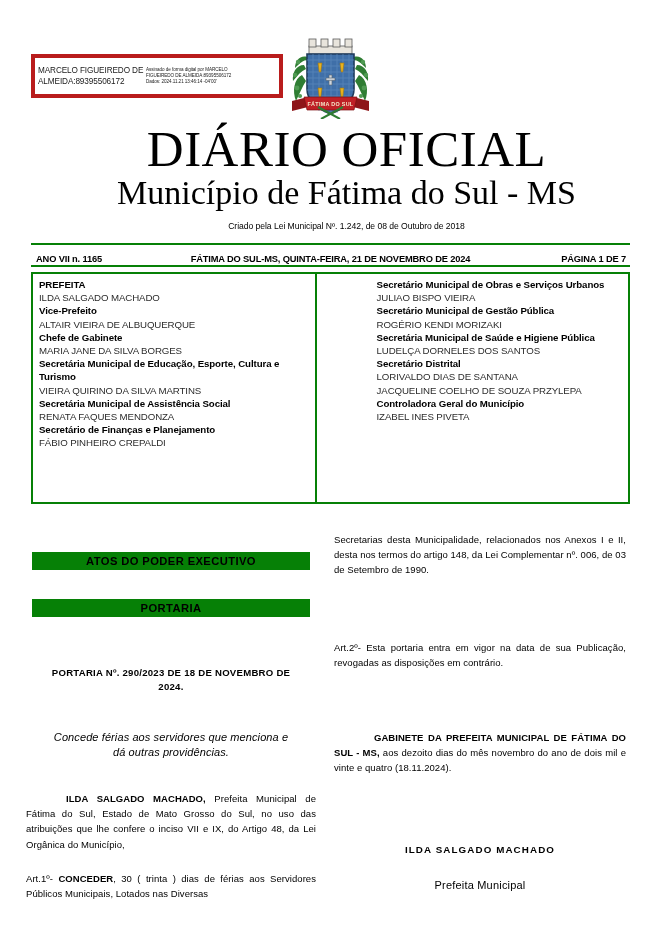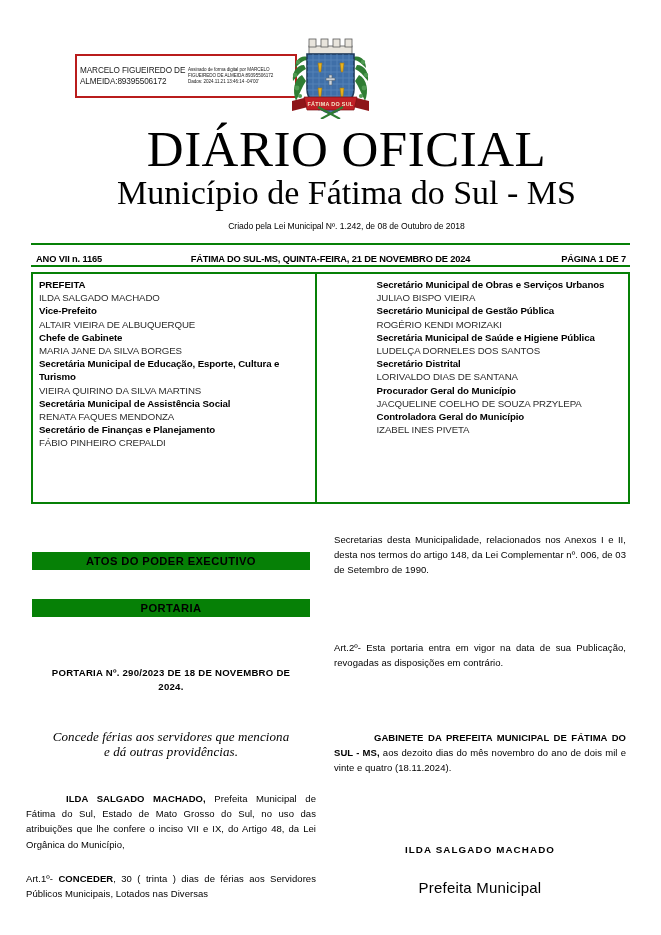--- a/index.html
+++ b/index.html
@@ -20,30 +20,29 @@
     left: 0; top: 0;
     width: 661px;
     height: 935px;
   }
 
   
   .sig-box {
     position: absolute;
     left: 31px;
     top: 54px;
-    width: 222px;
+    width: 252px;
     height: 44px;
-    border: 2px solid #b91c1c;
+    border: 4px solid #b91c1c;
     box-sizing: border-box;
     display: flex;
     align-items: center;
     padding: 2px 3px;
     background: #fff;
     overflow: hidden;
-    margin-left: 44px;
   }
   .sig-name {
     font-size: 8.2px;
     line-height: 11px;
     letter-spacing: -0.1px;
     width: 108px;
     color: #1a1a1a;
   }
   .sig-meta {
     font-size: 4.6px;
@@ -186,25 +185,24 @@
     font-size: 9.6px;
     line-height: 14px;
     font-weight: bold;
     letter-spacing: 0.25px;
     padding: 0 12px;
   }
   .portaria-ementa {
     margin-top: 36px;
     text-align: center;
     font-style: italic;
-    font-size: 13px;
+    font-size: 11px;
     line-height: 14.5px;
     padding: 0 26px;
     letter-spacing: 0.1px;
-    font-family: Liberation Serif, serif;
   }
 
   .para {
     font-size: 9.5px;
     line-height: 15.2px;
     text-align: justify;
     letter-spacing: 0.05px;
   }
   .para b { font-weight: bold; }
   .indent { text-indent: 40px; }
@@ -225,21 +223,21 @@
   .sign-name {
     margin-top: 68px;
     text-align: center;
     font-size: 9.8px;
     font-weight: bold;
     letter-spacing: 1.1px;
   }
   .sign-role {
     margin-top: 24px;
     text-align: center;
-    font-size: 15px;
+    font-size: 11px;
     letter-spacing: 0.2px;
   }
 </style>
 </head>
 <body>
 
 <div class="page">
 
   <div class="sig-box">
     <div>
@@ -346,21 +344,20 @@
     </div>
     <div class="off-col off-col-right">
       <div class="off-role">Secretário Municipal de Obras e Serviços Urbanos</div>
       <div class="off-person">JULIAO BISPO VIEIRA</div>
       <div class="off-role">Secretário Municipal de Gestão Pública</div>
       <div class="off-person">ROGÉRIO KENDI MORIZAKI</div>
       <div class="off-role">Secretária Municipal de Saúde e Higiene Pública</div>
       <div class="off-person">LUDELÇA DORNELES DOS SANTOS</div>
       <div class="off-role">Secretário Distrital</div>
       <div class="off-person">LORIVALDO DIAS DE SANTANA</div>
-      <div class="off-role">Procurador Geral do Município</div>
       <div class="off-person">JACQUELINE COELHO DE SOUZA PRZYLEPA</div>
       <div class="off-role">Controladora Geral do Município</div>
       <div class="off-person">IZABEL INES PIVETA</div>
     </div>
   </div>
 
   <div class="col-left">
 
     <div class="banner banner-atos">ATOS DO PODER EXECUTIVO</div>
 

